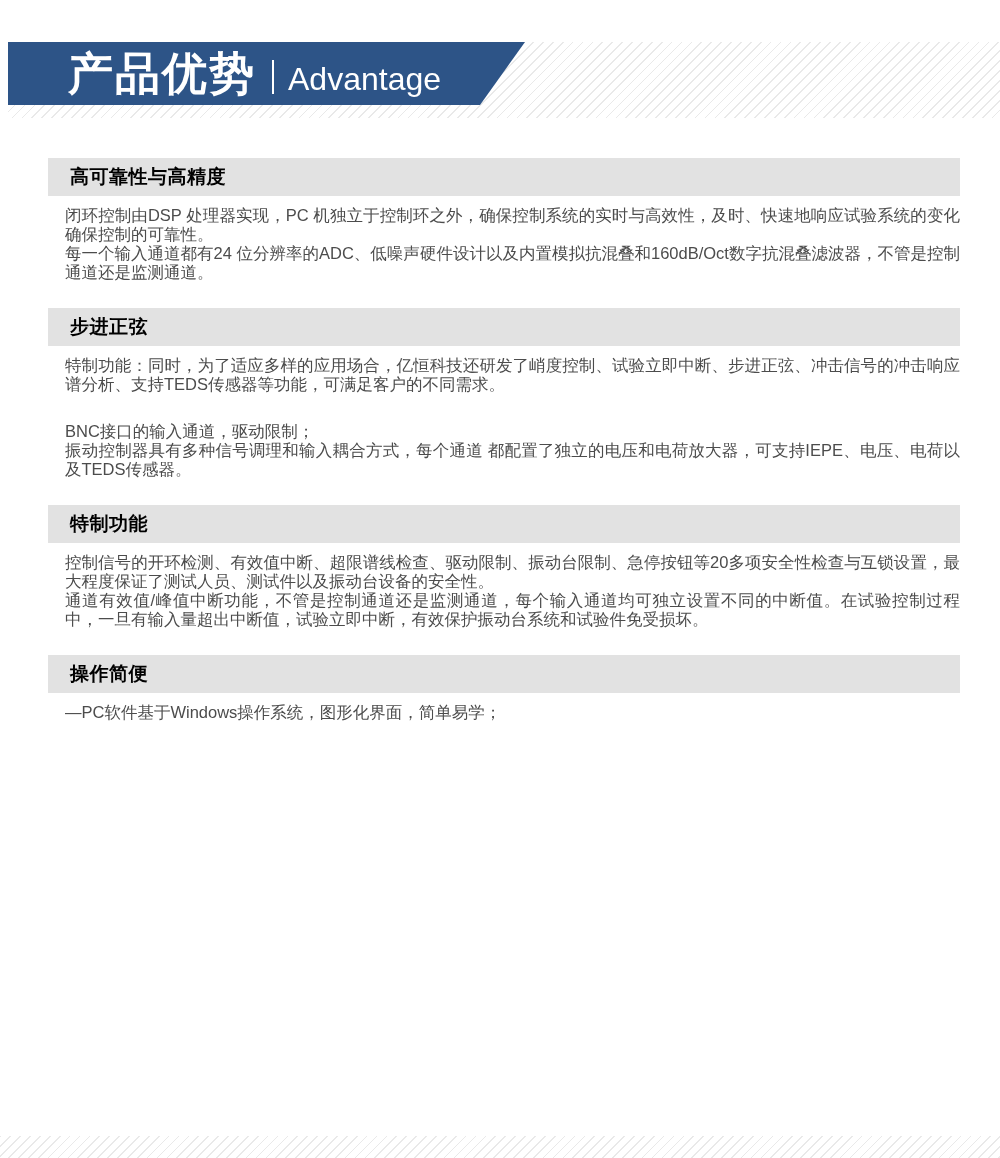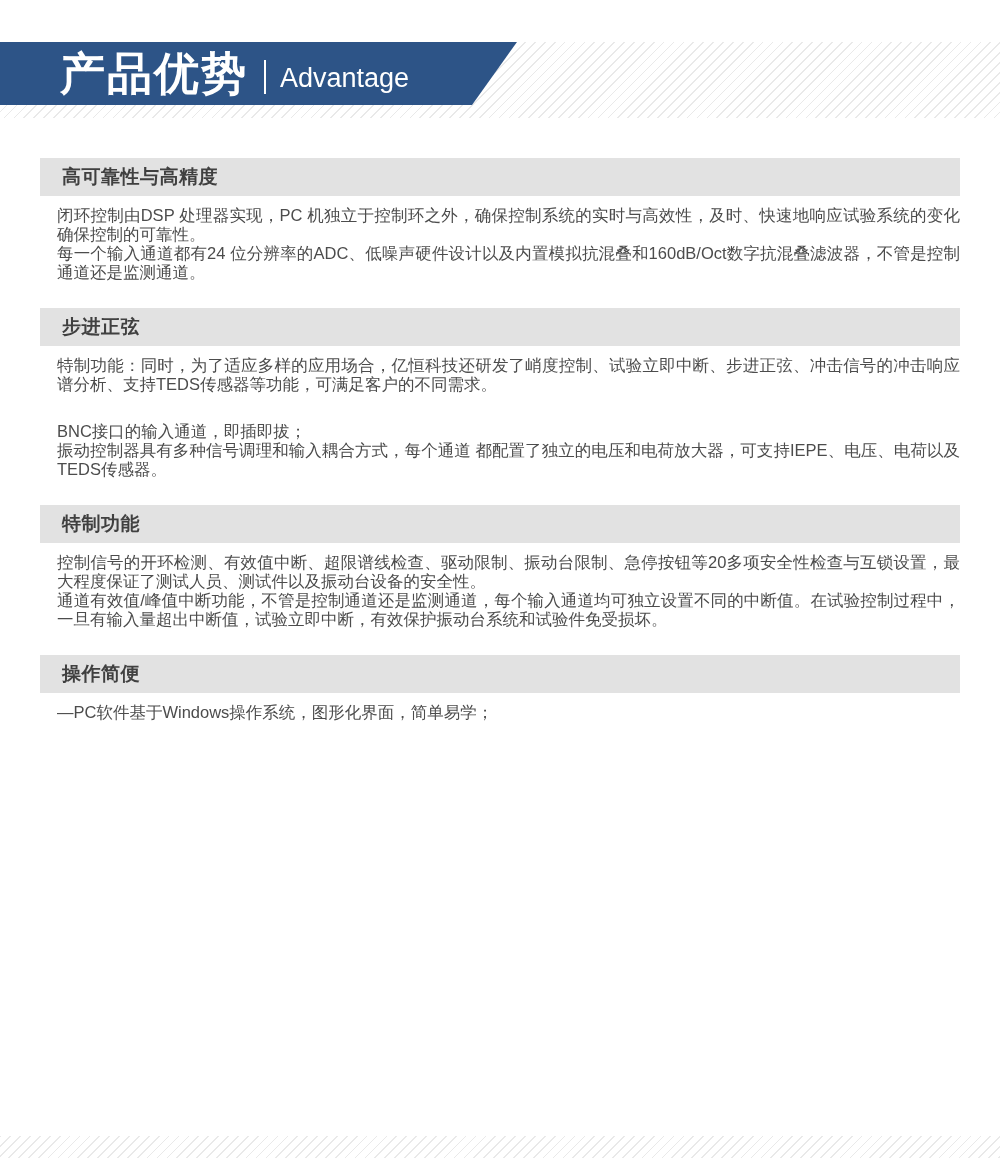--- a/index.html
+++ b/index.html
@@ -5,20 +5,21 @@
   * { margin: 0; padding: 0; box-sizing: border-box; }
   html, body { background: #ffffff; }
   body { font-family: "Liberation Sans", sans-serif; }
 
   .page {
     position: relative;
     width: 1000px;
     height: 1158px;
     background: #ffffff;
     overflow: hidden;
+    padding-left: 8px;
   }
 
   
   .hero { position: relative; height: 118px; }
 
   .stripes {
     background: repeating-linear-gradient(
       135deg,
       rgba(0,0,0,0.085) 0px,
       rgba(0,0,0,0.085) 1.2px,
@@ -48,21 +49,21 @@
     letter-spacing: 2px;
     line-height: 1;
   }
   .banner-divider {
     width: 2px;
     height: 34px;
     background: #ffffff;
     margin: 6px 14px 0 16px;
   }
   .banner-en {
-    font-size: 27px;
+    font-size: 32px;
     font-weight: normal;
     margin-top: 10px;
     line-height: 1;
   }
 
   
   .content {
     margin: 40px 40px 0 40px;
   }
   .section { margin-bottom: 26px; }
@@ -70,21 +71,21 @@
     height: 38px;
     background: #e2e2e2;
     display: flex;
     align-items: center;
     padding-left: 22px;
     margin-bottom: 8px;
   }
   .section-bar h2 {
     font-size: 19px;
     font-weight: bold;
-    color: #404040;
+    color: #000000;
     letter-spacing: 0.5px;
   }
   .section-body {
     padding-left: 17px;
     padding-top: 2px;
   }
   .section-body p {
     font-size: 16.5px;
     color: #4c4c4c;
     line-height: 19px;
@@ -129,21 +130,21 @@
         <h2>步进正弦</h2>
       </div>
       <div class="section-body">
         <p>特制功能：同时，为了适应多样的应用场合，亿恒科技还研发了峭度控制、试验立即中断、步进正弦、冲击信号的冲击响应谱分析、支持TEDS传感器等功能，可满足客户的不同需求。</p>
       </div>
     </div>
 
 
     <div class="section">
       <div class="section-body">
-        <p>BNC接口的输入通道，即插即拔；</p>
+        <p>BNC接口的输入通道，驱动限制；</p>
         <p>振动控制器具有多种信号调理和输入耦合方式，每个通道 都配置了独立的电压和电荷放大器，可支持IEPE、电压、电荷以及TEDS传感器。</p>
       </div>
     </div>
 
     <div class="section">
       <div class="section-bar">
         <h2>特制功能</h2>
       </div>
       <div class="section-body">
         <p>控制信号的开环检测、有效值中断、超限谱线检查、驱动限制、振动台限制、急停按钮等20多项安全性检查与互锁设置，最大程度保证了测试人员、测试件以及振动台设备的安全性。</p>

